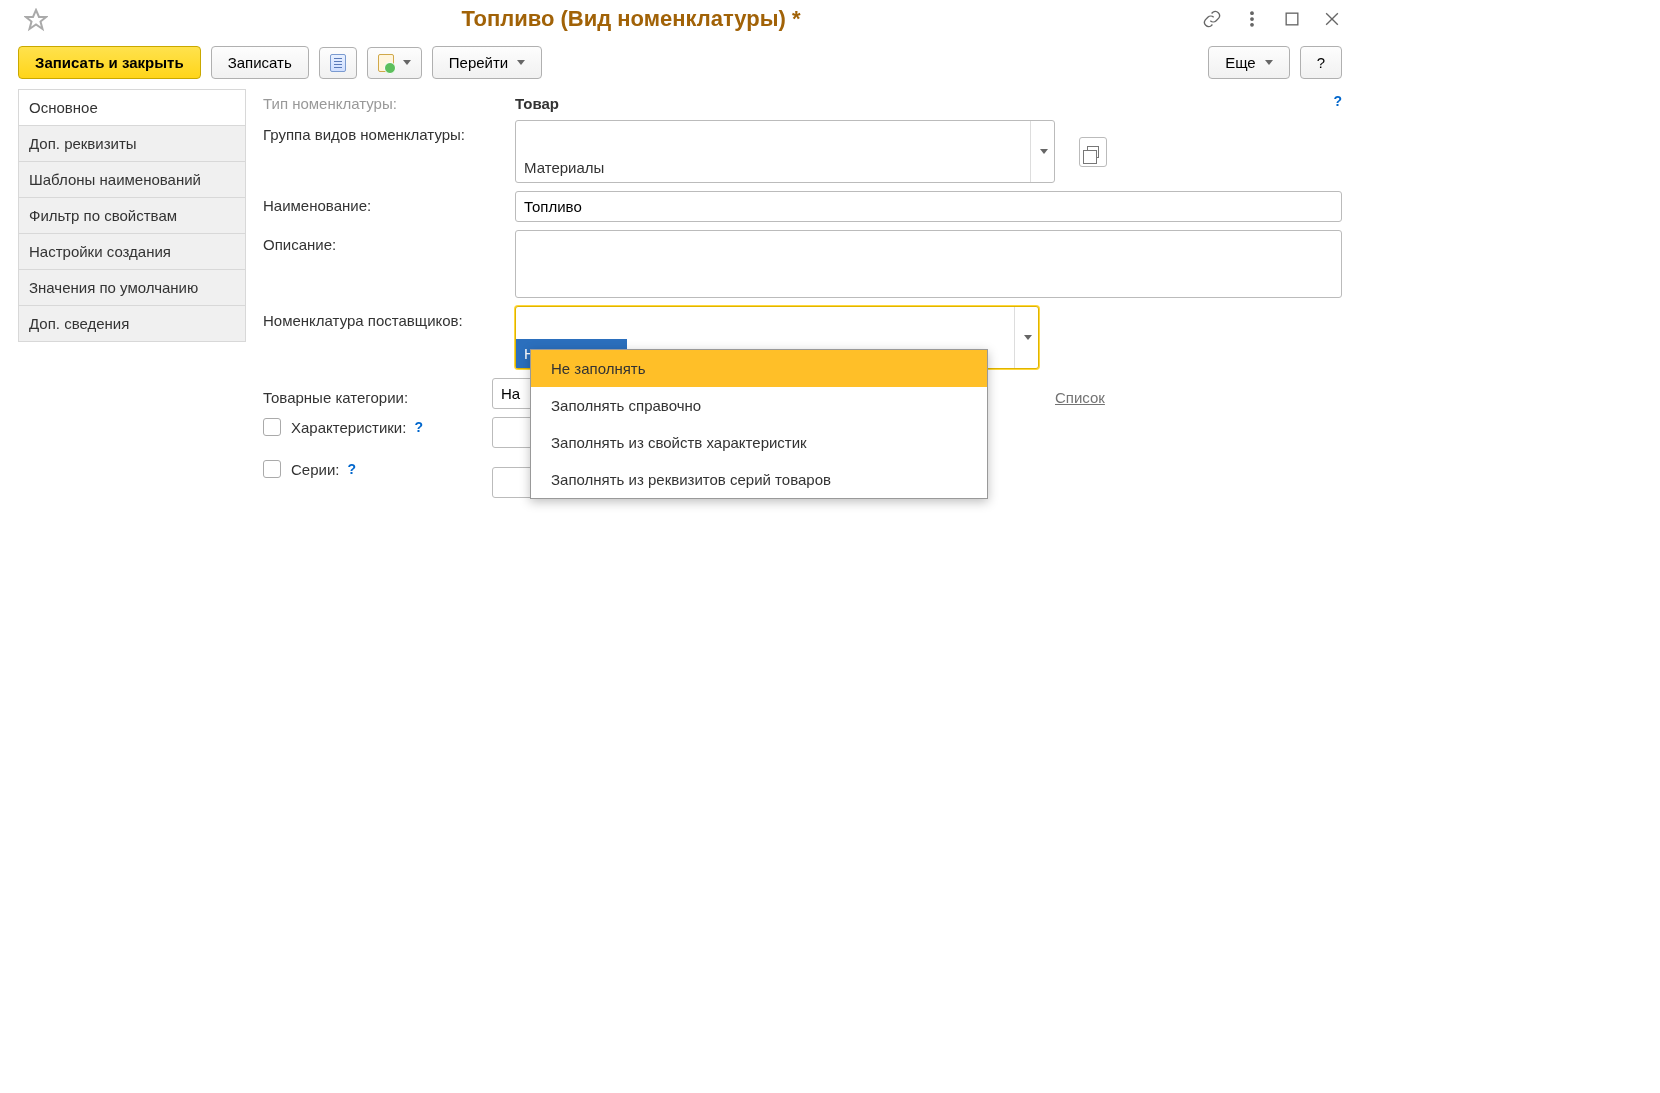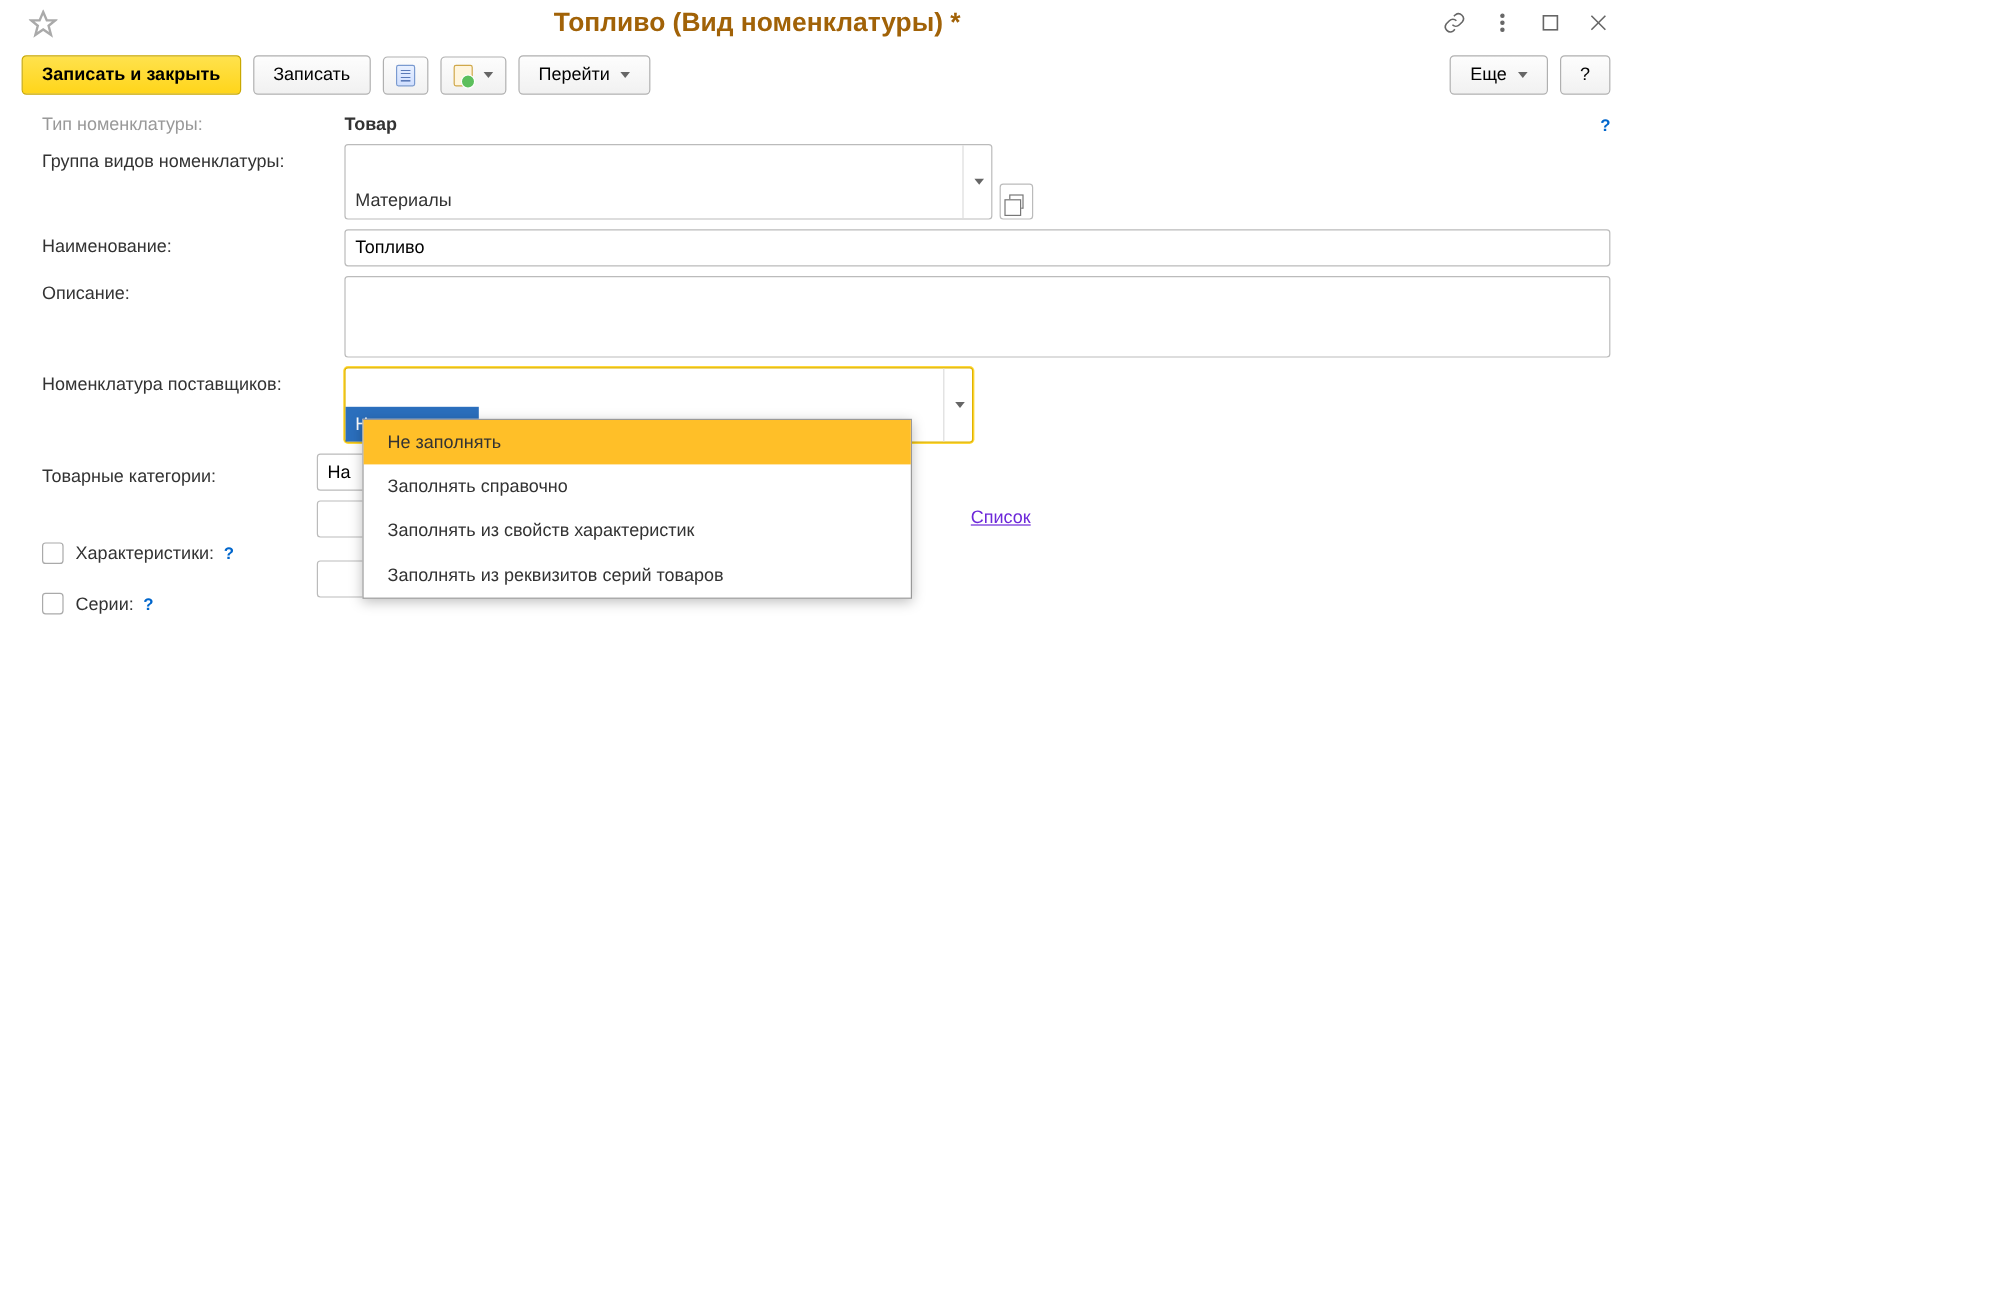--- a/index.html
+++ b/index.html
@@ -99,21 +99,21 @@
   align-items: flex-start;
   margin-bottom: 8px;
 }
 .form-label {
   width: 252px;
   padding-top: 6px;
   font-size: 15px;
   color: #333;
 }
 .form-label.muted { color: #999; }
-.form-value { flex: 1; display: flex; align-items: flex-end; gap: 2px; }
+.form-value { flex: 1; display: flex; align-items: center; gap: 20px; }
 .static-value { font-weight: bold; padding-top: 6px; font-size: 15px; }
 .text-input {
   flex: 1;
   border: 1px solid #bbb;
   border-radius: 3px;
   padding: 6px 8px;
   font-size: 15px;
   background: #fff;
 }
 .textarea {
@@ -175,21 +175,21 @@
   margin-bottom: 12px;
 }
 .checkbox {
   width: 18px; height: 18px;
   border: 1px solid #aaa;
   border-radius: 3px;
   margin-right: 10px;
   cursor: pointer;
 }
 .check-label { font-size: 15px; }
-.link { color: #6d28d9; text-decoration: underline; cursor: pointer; font-size: 15px; margin-top: 34px; }
+.link { color: #737373; text-decoration: underline; cursor: pointer; font-size: 15px; }
 .list-link { margin-left: 20px; padding-top: 6px; }
 
 .dropdown-panel {
   position: absolute;
   top: 260px;
   left: 284px;
   width: 458px;
   background: #fff;
   border: 1px solid #999;
   box-shadow: 0 3px 10px rgba(0,0,0,0.25);
@@ -311,20 +311,29 @@
     <span>Еще</span>
     <span class="dropdown-arrow"></span>
   </button>
   <button class="btn">
     <span>?</span>
   </button>
 </div>
 
 <div class="body-area">
 
+  <div class="nav">
+    <div class="nav-item active">Основное</div>
+    <div class="nav-item">Доп. реквизиты</div>
+    <div class="nav-item">Шаблоны наименований</div>
+    <div class="nav-item">Фильтр по свойствам</div>
+    <div class="nav-item">Настройки создания</div>
+    <div class="nav-item">Значения по умолчанию</div>
+    <div class="nav-item">Доп. сведения</div>
+  </div>
 
   <div class="form-area">
 
     <div class="form-row">
       <div class="form-label muted">Тип номенклатуры:</div>
       <div class="form-value">
         <span class="static-value">Товар</span>
         <div style="flex:1"></div>
         <span class="help-q">?</span>
       </div>

